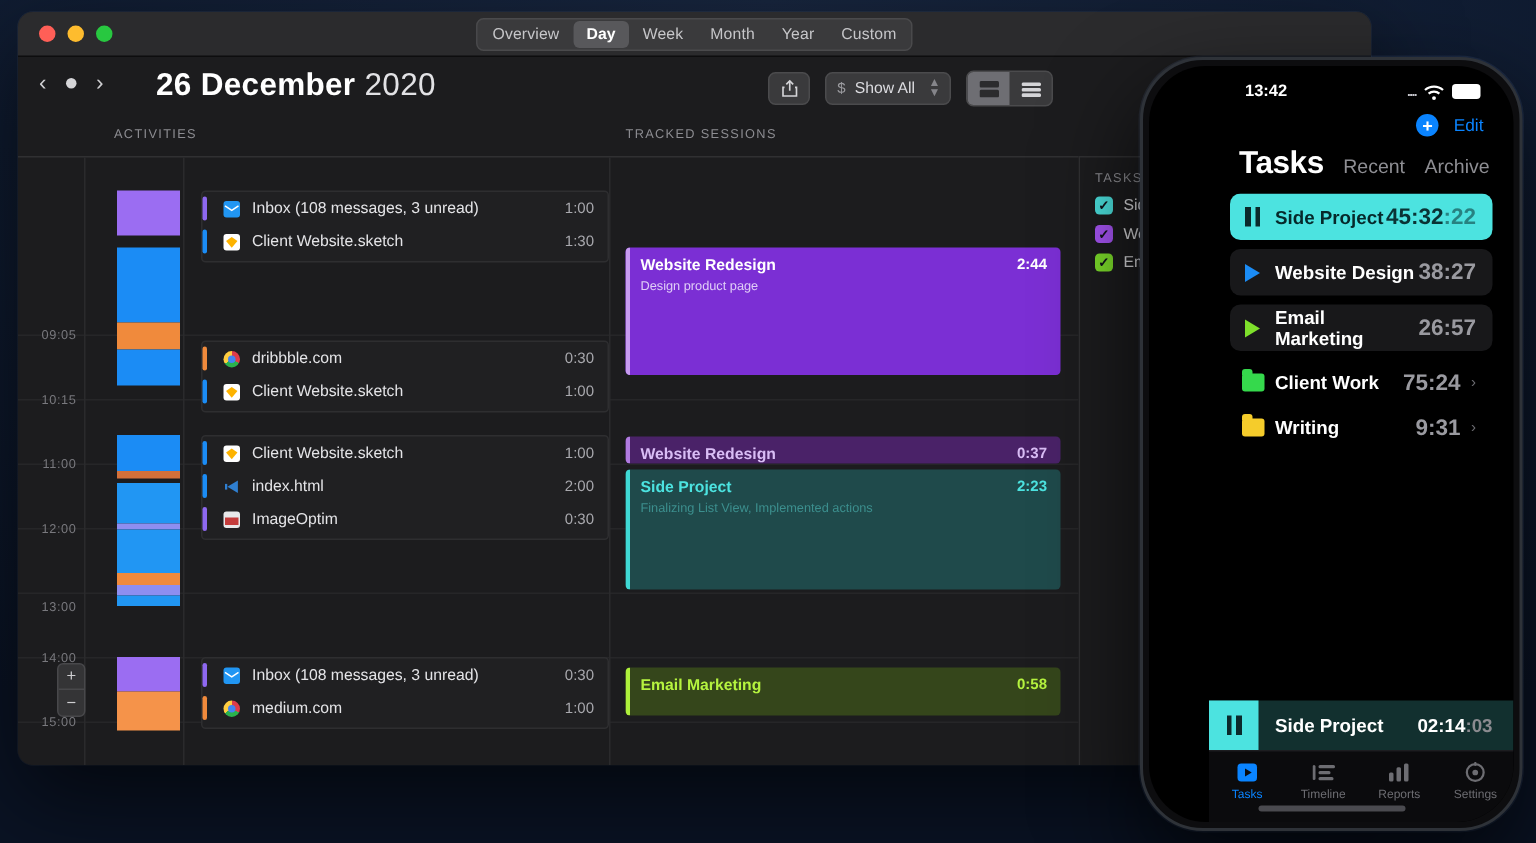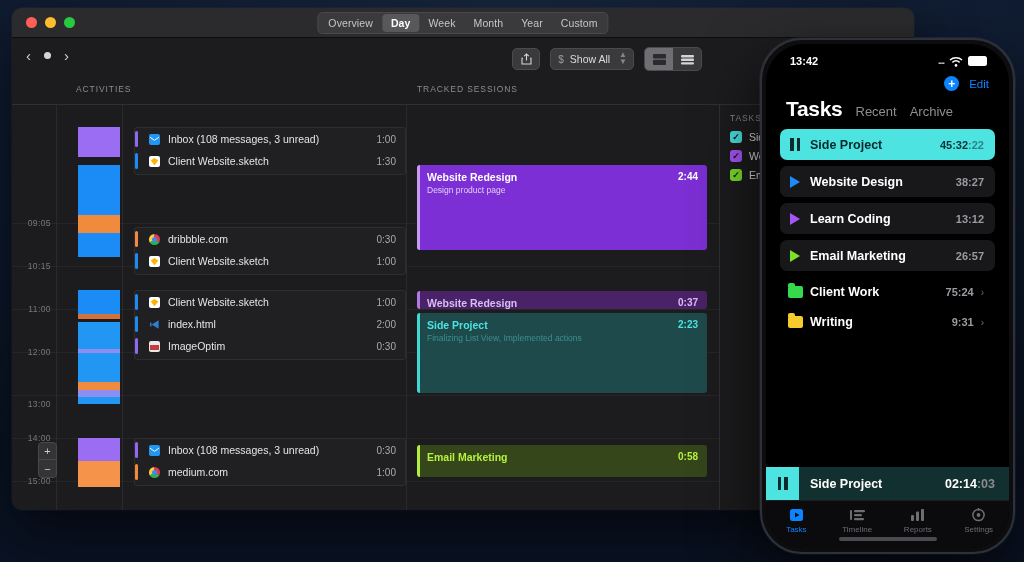--- a/index.html
+++ b/index.html
@@ -109,21 +109,21 @@
 
   
   .phone{
     position:absolute; left:760px; top:38px; width:255px; height:516px;
     background:#0d0d0f; border-radius:42px;
     border:2.5px solid #2e3238;
     box-shadow:0 26px 64px rgba(0,0,0,.72), 0 0 0 1px rgba(120,160,210,.12);
     padding:4px;
   }
   .screen{ width:100%; height:100%; background:#000; border-radius:38px; overflow:hidden; position:relative;
-           display:flex; flex-direction:column; }
+           display:flex; flex-direction:column;padding-left:40px; }
   .statusbar{ height:28px; display:flex; align-items:center; justify-content:space-between;
               padding:6px 22px 0 24px; font-size:11px; font-weight:bold; color:#fff; }
   .sb-right{ display:flex; align-items:center; gap:5px; }
   .dots{ letter-spacing:-1px; color:#c9c9cf; font-size:9px; }
   .batt{ width:19px;height:10px;border-radius:2.5px;background:#fff; }
 
   .ph-actions{ display:flex; align-items:center; justify-content:flex-end; gap:10px; padding:4px 20px 0 0; }
   .plusbtn{ width:15px;height:15px;border-radius:50%;background:#0a84ff; color:#fff;
             display:flex;align-items:center;justify-content:center; font-size:12px; line-height:1; font-weight:bold; }
   .editlbl{ font-size:11.5px; color:#0a84ff; }
@@ -136,21 +136,21 @@
   .tcard{ height:31px; border-radius:7px; display:flex; align-items:center;
           padding:0 11px 0 0; margin-bottom:6px; background:#18181a; }
   .tcard.active{ background:#4ce3e0; }
   .ticon{ width:30px; display:flex; align-items:center; justify-content:center; flex:0 0 auto; }
   .play{ width:0;height:0;border-left:10px solid currentColor;
          border-top:6.5px solid transparent;border-bottom:6.5px solid transparent; }
   .pause{ display:flex; gap:3px; }
   .pause i{ display:block; width:3.5px;height:13px; background:#0b2a2c; }
   .tlabel2{ font-size:12.5px; font-weight:bold; color:#fff; }
   .tcard.active .tlabel2{ color:#06292b; }
-  .ttime{ margin-left:auto; font-size:11px; font-weight:bold; color:#9a9aa0; }
+  .ttime{ margin-left:auto; font-size:15px; font-weight:bold; color:#9a9aa0; }
   .tcard.active .ttime{ color:#0a3335; }
   .ttime .sec{ opacity:.55; }
 
   .folder{ width:15px;height:12px;border-radius:2px; position:relative; }
   .folder:before{ content:""; position:absolute; left:0; top:-3px; width:7px;height:4px;
                   border-radius:2px 2px 0 0; background:inherit; }
   .frow{ height:30px; display:flex; align-items:center; padding:0 11px 0 0; }
   .chev{ margin-left:7px; color:#6b6b70; font-size:10px; }
 
   .runbar{ height:33px; display:flex; align-items:center; background:#12302f; }
@@ -187,20 +187,24 @@
         <span class="seg-item">Year</span>
         <span class="seg-item">Custom</span>
       </div>
   </div>
 
   <div class="hdr">
     <div class="nav">
       <span>‹</span>
       <span class="bullet"></span>
       <span>›</span>
+    </div>
+    <div class="datetitle">
+      <b>26 December</b>
+      <i>2020</i>
     </div>
 
     <div class="tools">
       <div class="tbtn share">
         <svg width="11" height="12" viewBox="0 0 11 12">
           <path d="M5.5 1 L5.5 7.5" stroke="#d4d4d7" stroke-width="1.1" fill="none"></path>
           <path d="M3.2 3.2 L5.5 1 L7.8 3.2" stroke="#d4d4d7" stroke-width="1.1" fill="none"></path>
           <path d="M2 5.2 L1 5.2 L1 11 L10 11 L10 5.2 L9 5.2" stroke="#d4d4d7" stroke-width="1.1" fill="none"></path>
         </svg>
       </div>
@@ -460,27 +464,20 @@
      <span class="ttime"><span>45:32</span><span class="sec">:22</span></span>
    </div>
           <div class="tcard">
      <span class="ticon" style="color:#1b8cf5">
        <span class="play"></span>
      </span>
      <span class="tlabel2">Website Design</span>
      <span class="ttime"><span>38:27</span><span class="sec"></span></span>
    </div>
           <div class="tcard">
-     <span class="ticon" style="color:#a855f7">
-       <span class="play"></span>
-     </span>
-     <span class="tlabel2">Learn Coding</span>
-     <span class="ttime"><span>13:12</span><span class="sec"></span></span>
-   </div>
-          <div class="tcard">
      <span class="ticon" style="color:#7ee02b">
        <span class="play"></span>
      </span>
      <span class="tlabel2">Email Marketing</span>
      <span class="ttime"><span>26:57</span><span class="sec"></span></span>
    </div>
         </div>
       <div id="ph-folders">
           <div class="frow">
      <span class="ticon">

